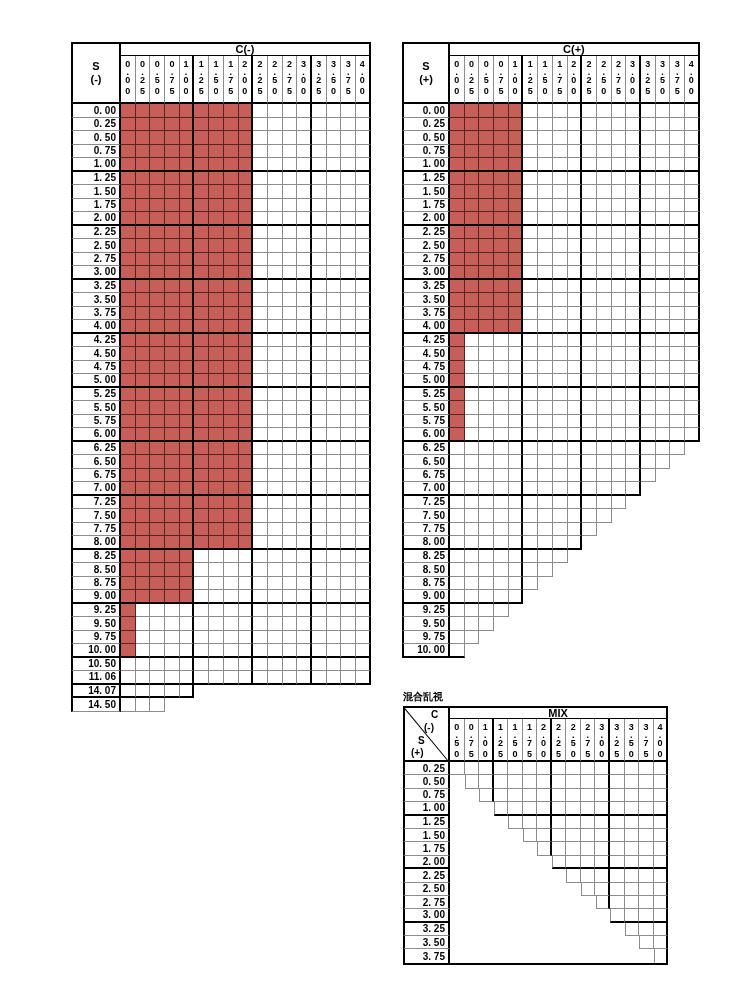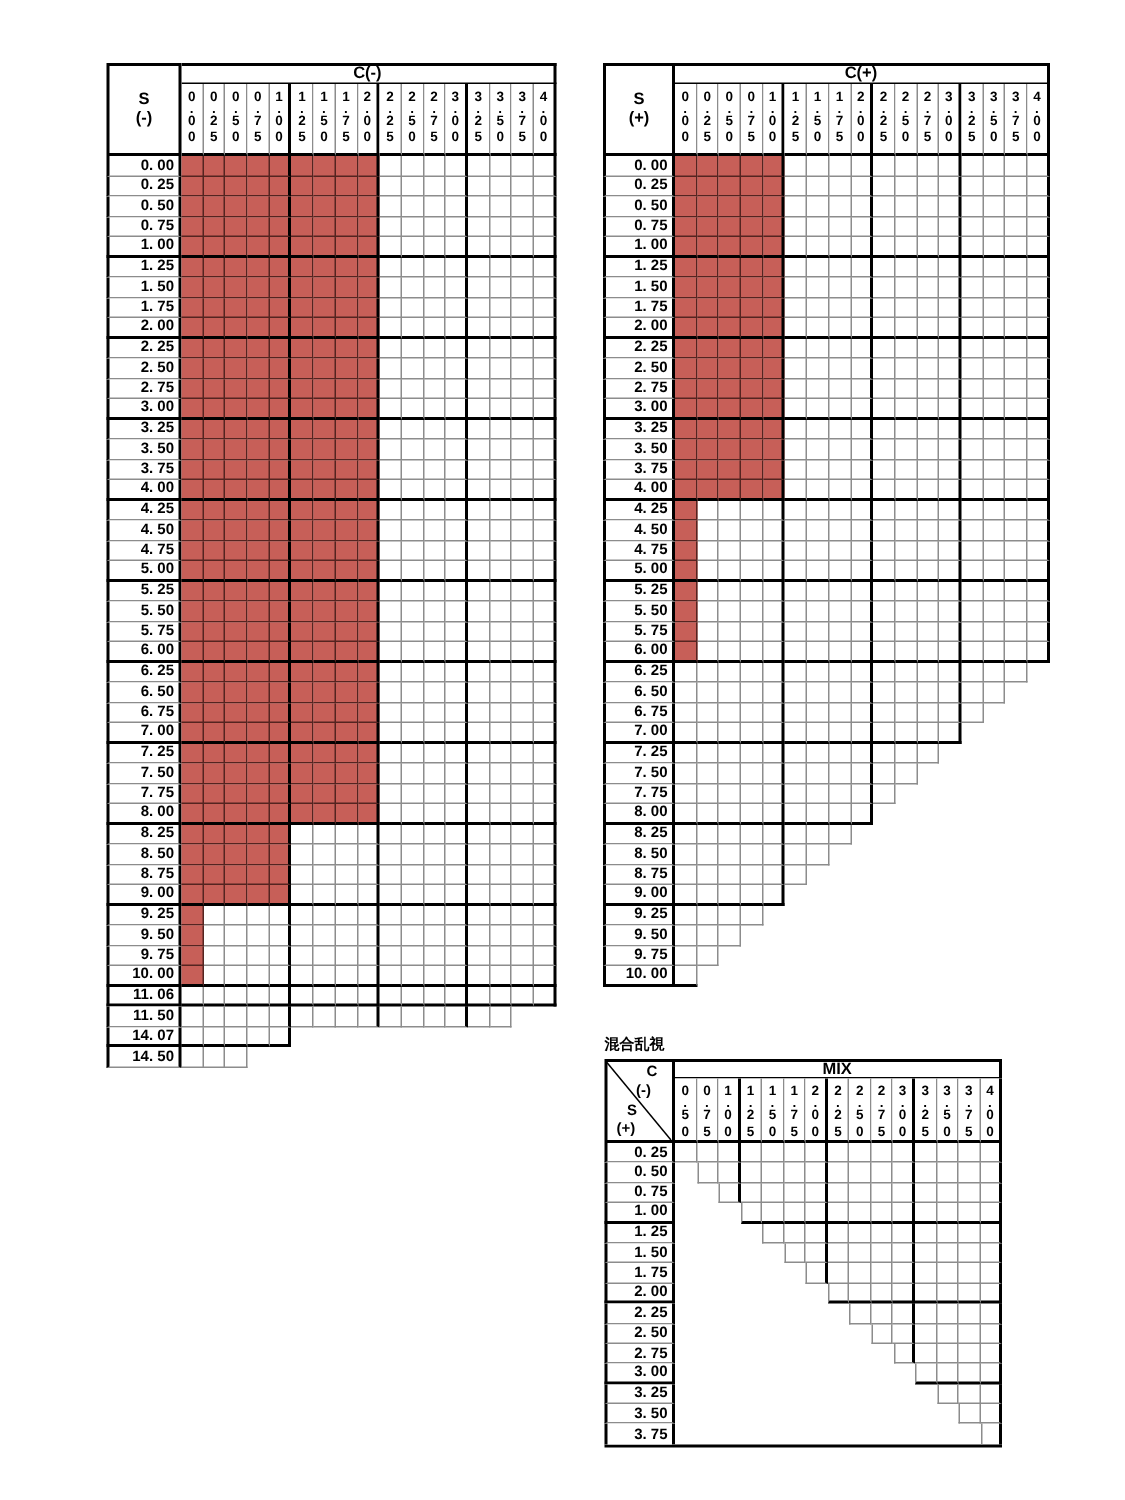--- a/index.html
+++ b/index.html
@@ -975,56 +975,58 @@
         <div class="t-cell bint" style="width: 14.7px; height: 13.5px;"></div>
         <div class="t-cell bint" style="width: 14.7px; height: 13.5px;"></div>
         <div class="t-cell bint" style="width: 14.7px; height: 13.5px;"></div>
         <div class="t-cell rint bint" style="width: 14.7px; height: 13.5px;"></div>
         <div class="t-cell bint" style="width: 14.7px; height: 13.5px;"></div>
         <div class="t-cell bint" style="width: 14.7px; height: 13.5px;"></div>
         <div class="t-cell bint" style="width: 14.7px; height: 13.5px;"></div>
         <div class="t-cell rint bint" style="width: 14.7px; height: 13.5px;"></div>
       </div>
       <div class="t-row">
+        <div class="t-label" style="width: 50px; height: 13.5px;">10. 50</div>
+        <div class="t-cell" style="width: 14.7px; height: 13.5px;"></div>
+        <div class="t-cell" style="width: 14.7px; height: 13.5px;"></div>
+        <div class="t-cell" style="width: 14.7px; height: 13.5px;"></div>
+        <div class="t-cell" style="width: 14.7px; height: 13.5px;"></div>
+        <div class="t-cell rint" style="width: 14.7px; height: 13.5px;"></div>
+        <div class="t-cell" style="width: 14.7px; height: 13.5px;"></div>
+        <div class="t-cell" style="width: 14.7px; height: 13.5px;"></div>
+        <div class="t-cell" style="width: 14.7px; height: 13.5px;"></div>
+        <div class="t-cell rint" style="width: 14.7px; height: 13.5px;"></div>
+        <div class="t-cell" style="width: 14.7px; height: 13.5px;"></div>
+        <div class="t-cell" style="width: 14.7px; height: 13.5px;"></div>
+        <div class="t-cell" style="width: 14.7px; height: 13.5px;"></div>
+        <div class="t-cell rint" style="width: 14.7px; height: 13.5px;"></div>
+        <div class="t-cell" style="width: 14.7px; height: 13.5px;"></div>
+        <div class="t-cell" style="width: 14.7px; height: 13.5px;"></div>
+        <div class="t-cell" style="width: 14.7px; height: 13.5px;"></div>
+        <div class="t-cell rint" style="width: 14.7px; height: 13.5px;"></div>
+      </div>
+      <div class="t-row">
         <div class="t-label bint" style="width: 50px; height: 13.5px;">11. 06</div>
         <div class="t-cell bint" style="width: 14.7px; height: 13.5px;"></div>
         <div class="t-cell bint" style="width: 14.7px; height: 13.5px;"></div>
         <div class="t-cell bint" style="width: 14.7px; height: 13.5px;"></div>
         <div class="t-cell bint" style="width: 14.7px; height: 13.5px;"></div>
         <div class="t-cell rint bint" style="width: 14.7px; height: 13.5px;"></div>
         <div class="t-cell bint" style="width: 14.7px; height: 13.5px;"></div>
         <div class="t-cell bint" style="width: 14.7px; height: 13.5px;"></div>
         <div class="t-cell bint" style="width: 14.7px; height: 13.5px;"></div>
         <div class="t-cell rint bint" style="width: 14.7px; height: 13.5px;"></div>
         <div class="t-cell bint" style="width: 14.7px; height: 13.5px;"></div>
         <div class="t-cell bint" style="width: 14.7px; height: 13.5px;"></div>
         <div class="t-cell bint" style="width: 14.7px; height: 13.5px;"></div>
         <div class="t-cell rint bint" style="width: 14.7px; height: 13.5px;"></div>
         <div class="t-cell bint" style="width: 14.7px; height: 13.5px;"></div>
         <div class="t-cell bint" style="width: 14.7px; height: 13.5px;"></div>
         <div class="t-cell bint" style="width: 14.7px; height: 13.5px;"></div>
         <div class="t-cell rint bint" style="width: 14.7px; height: 13.5px;"></div>
-      </div>
-      <div class="t-row">
-        <div class="t-label" style="width: 50px; height: 13.5px;">11. 50</div>
-        <div class="t-cell" style="width: 14.7px; height: 13.5px;"></div>
-        <div class="t-cell" style="width: 14.7px; height: 13.5px;"></div>
-        <div class="t-cell" style="width: 14.7px; height: 13.5px;"></div>
-        <div class="t-cell" style="width: 14.7px; height: 13.5px;"></div>
-        <div class="t-cell rint" style="width: 14.7px; height: 13.5px;"></div>
-        <div class="t-cell" style="width: 14.7px; height: 13.5px;"></div>
-        <div class="t-cell" style="width: 14.7px; height: 13.5px;"></div>
-        <div class="t-cell" style="width: 14.7px; height: 13.5px;"></div>
-        <div class="t-cell rint" style="width: 14.7px; height: 13.5px;"></div>
-        <div class="t-cell" style="width: 14.7px; height: 13.5px;"></div>
-        <div class="t-cell" style="width: 14.7px; height: 13.5px;"></div>
-        <div class="t-cell" style="width: 14.7px; height: 13.5px;"></div>
-        <div class="t-cell rint" style="width: 14.7px; height: 13.5px;"></div>
-        <div class="t-cell" style="width: 14.7px; height: 13.5px;"></div>
-        <div class="t-cell" style="width: 14.7px; height: 13.5px;"></div>
       </div>
       <div class="t-row">
         <div class="t-label bint" style="width: 50px; height: 13.5px;">14. 07</div>
         <div class="t-cell bint" style="width: 14.7px; height: 13.5px;"></div>
         <div class="t-cell bint" style="width: 14.7px; height: 13.5px;"></div>
         <div class="t-cell bint" style="width: 14.7px; height: 13.5px;"></div>
         <div class="t-cell bint" style="width: 14.7px; height: 13.5px;"></div>
         <div class="t-cell rint bint" style="width: 14.7px; height: 13.5px;"></div>
       </div>
       <div class="t-row">

